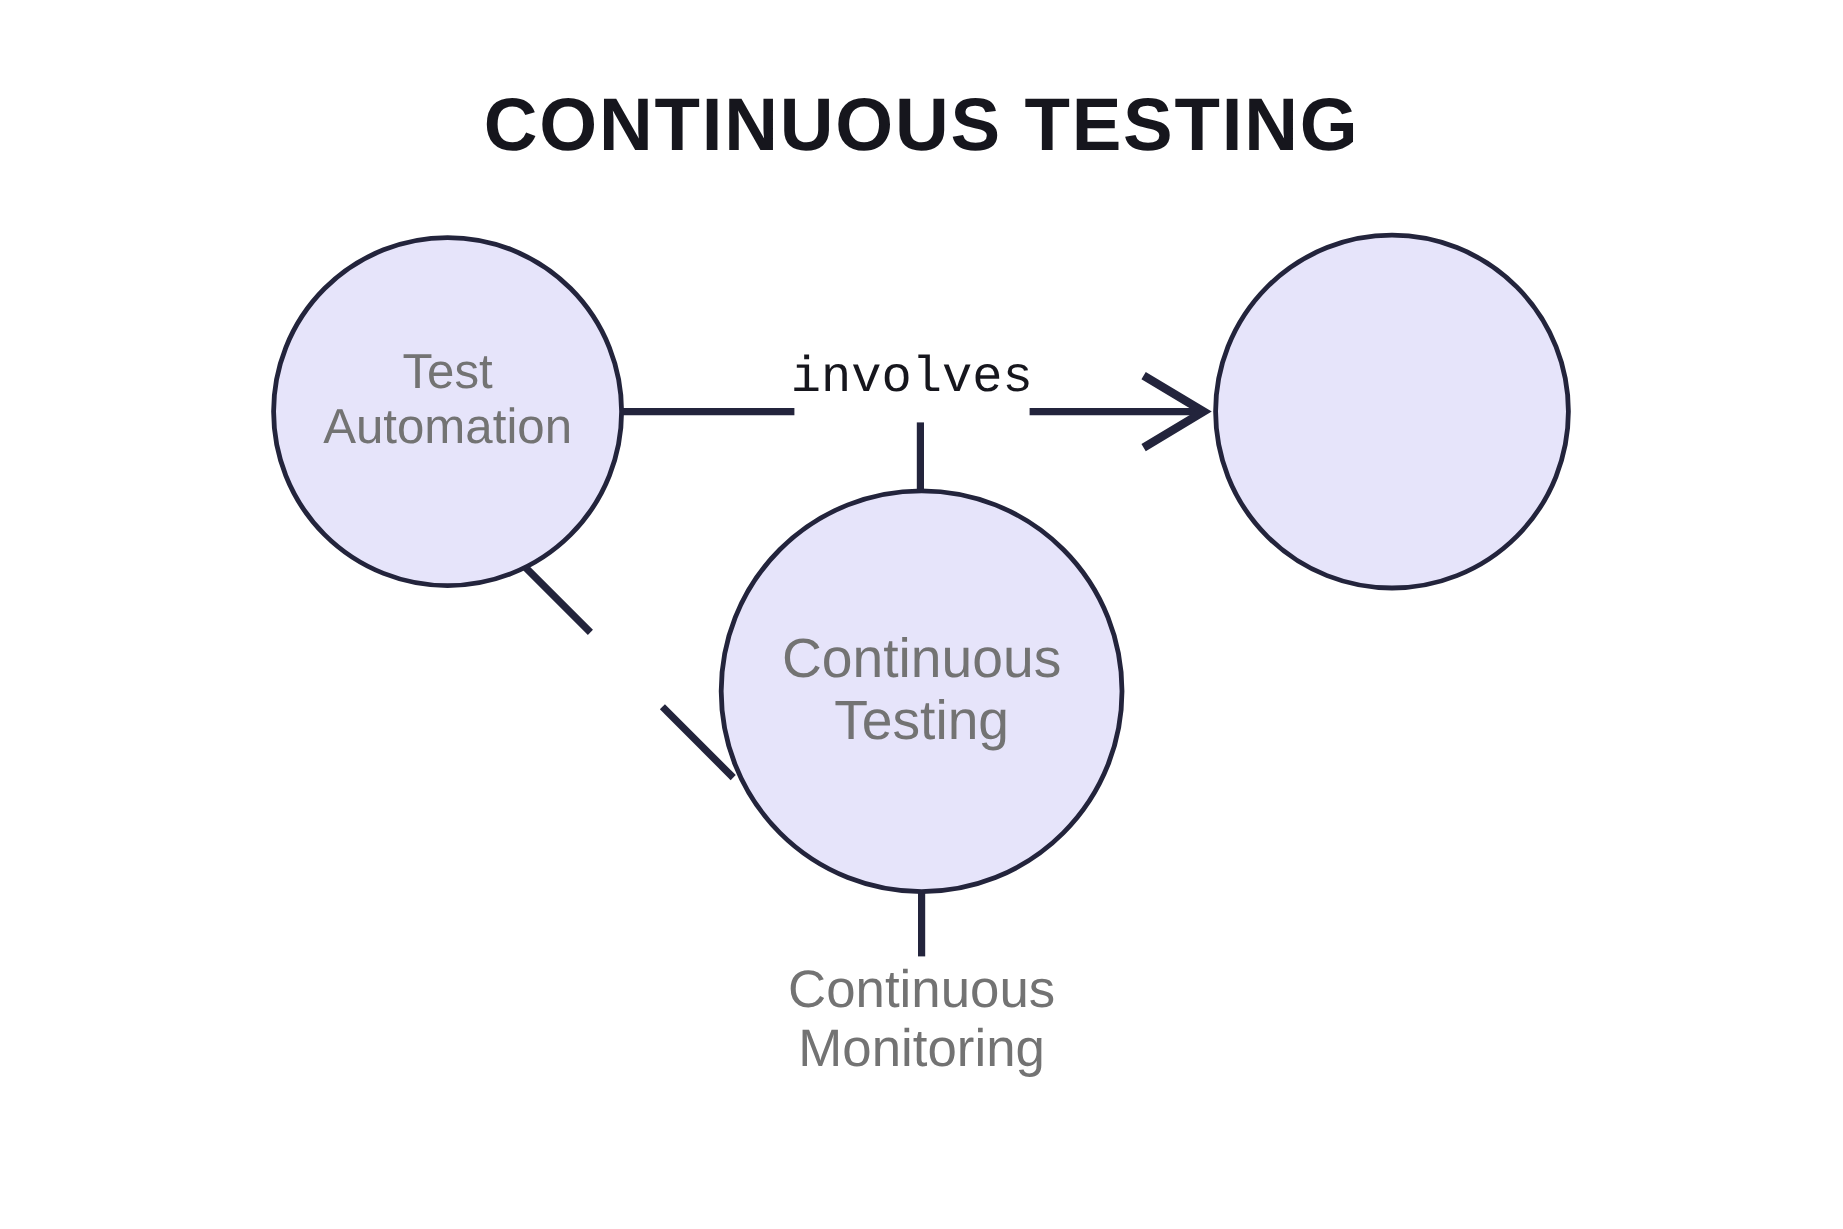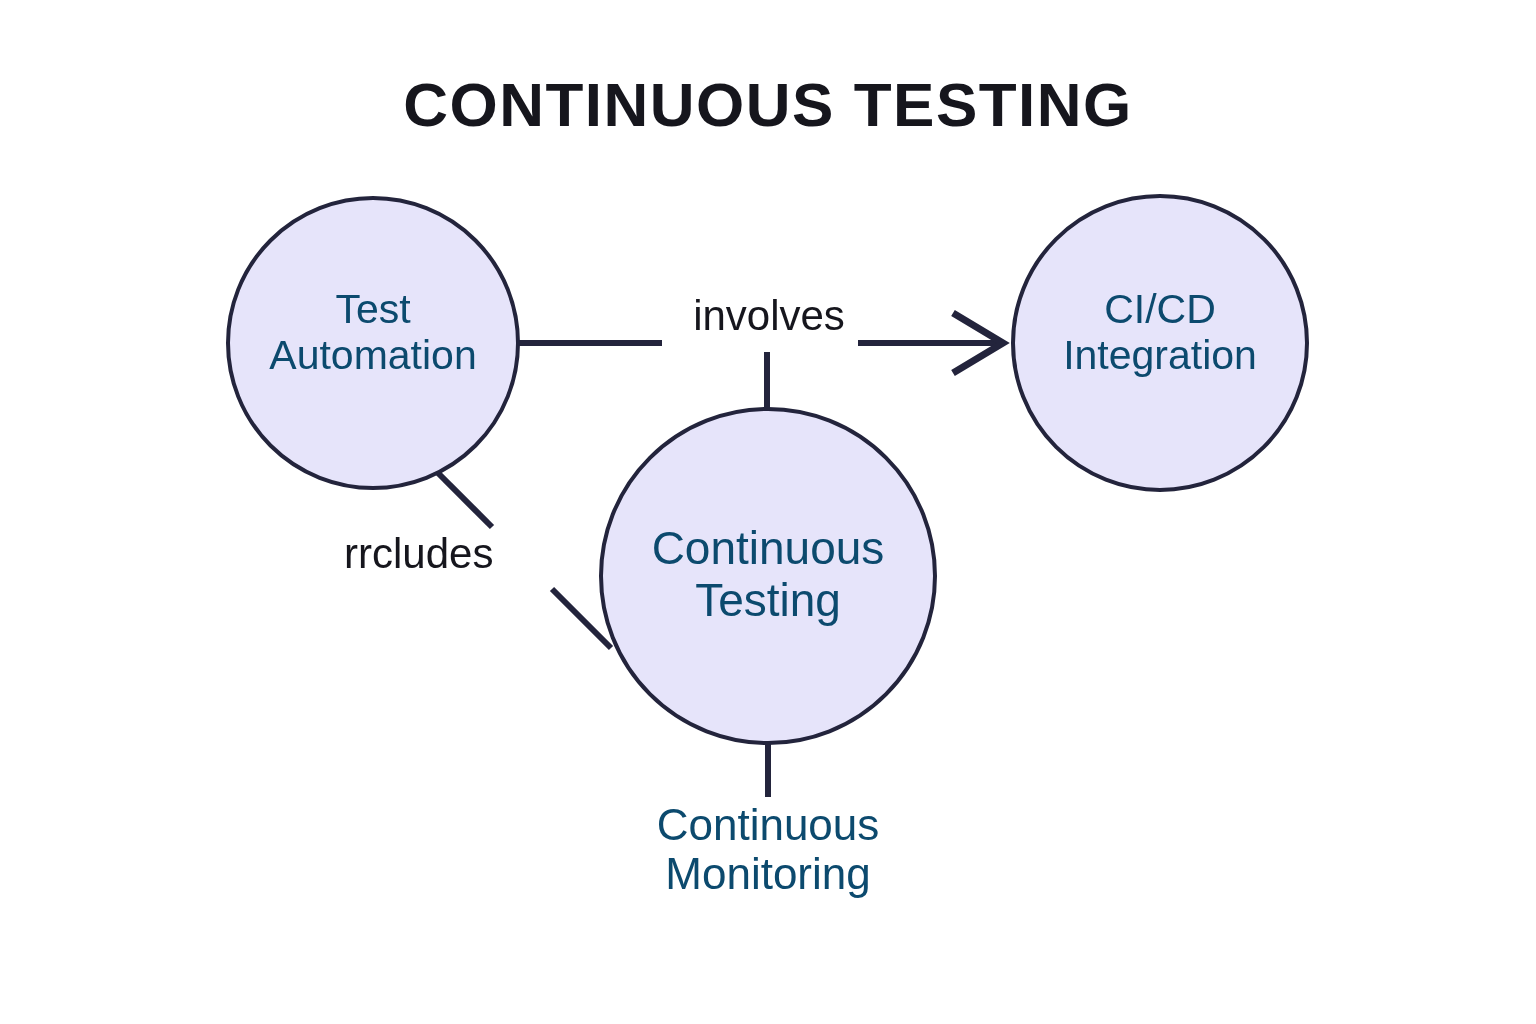--- a/index.html
+++ b/index.html
@@ -59,21 +59,21 @@
     stroke-linejoin: miter;
     fill: none;
   }
   .node-label {
     position: absolute;
     text-align: center;
     font-family: "Liberation Sans", sans-serif;
     font-size: 41px;
     font-weight: normal;
     line-height: 1.12;
-    color: #0c4a6e;
+    color: #737373;
     white-space: pre-line;
     pointer-events: none;
   }
   .node-label.center {
     font-size: 46px;
   }
   .edge-label {
     position: absolute;
     font-family: "Liberation Sans", sans-serif;
     font-size: 42px;
@@ -101,21 +101,22 @@
     left: 568px;
     top: 800px;
     width: 400px;
     text-align: center;
     font-size: 44px;
   }
   #edge-label-involves {
     left: 659px;
     top: 292px;
     width: 220px;
-    text-align: center;
+    text-align: left;
+    font-family: Liberation Mono, monospace;
   }
   #edge-label-includes {
     left: 344px;
     top: 530px;
     width: 260px;
     text-align: left;
   }
 </style>
 </head>
 <body>
@@ -141,26 +142,23 @@
     <line class="edge-line" x1="768" y1="741" x2="768" y2="797"></line>
 
     <circle class="node-circle" cx="373" cy="343" r="145"></circle>
     <circle class="node-circle" cx="1160" cy="343" r="147"></circle>
     <circle class="node-circle" cx="768" cy="576" r="167"></circle>
   </svg>
 
   <div class="node-label" id="label-test-automation">Test
 Automation</div>
 
-  <div class="node-label" id="label-cicd">CI/CD
-Integration</div>
 
   <div class="node-label center" id="label-continuous-testing">Continuous
 Testing</div>
 
   <div class="node-label" id="label-continuous-monitoring">Continuous
 Monitoring</div>
 
   <div class="edge-label" id="edge-label-involves">involves</div>
 
-  <div class="edge-label" id="edge-label-includes">rrcludes</div>
 
 </div>
 
 </body></html>

